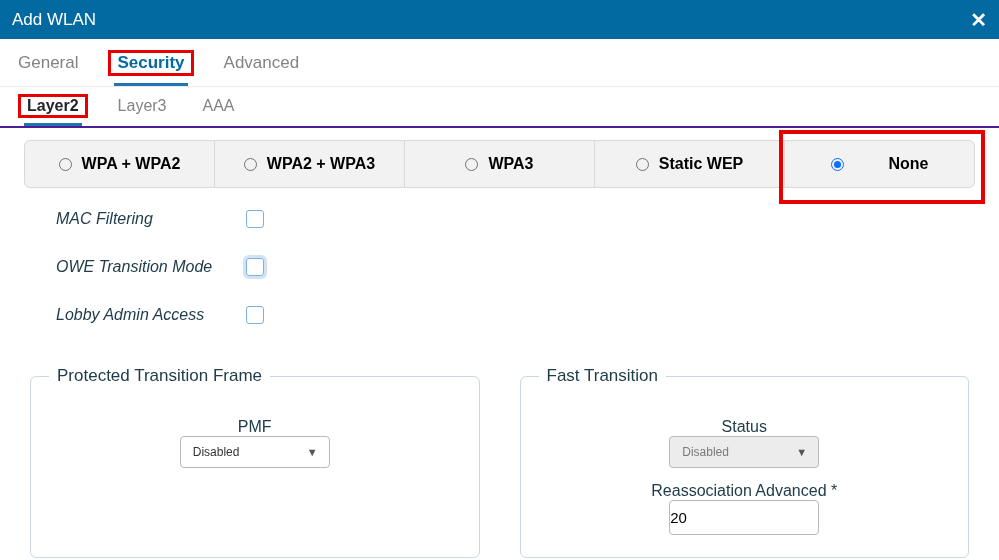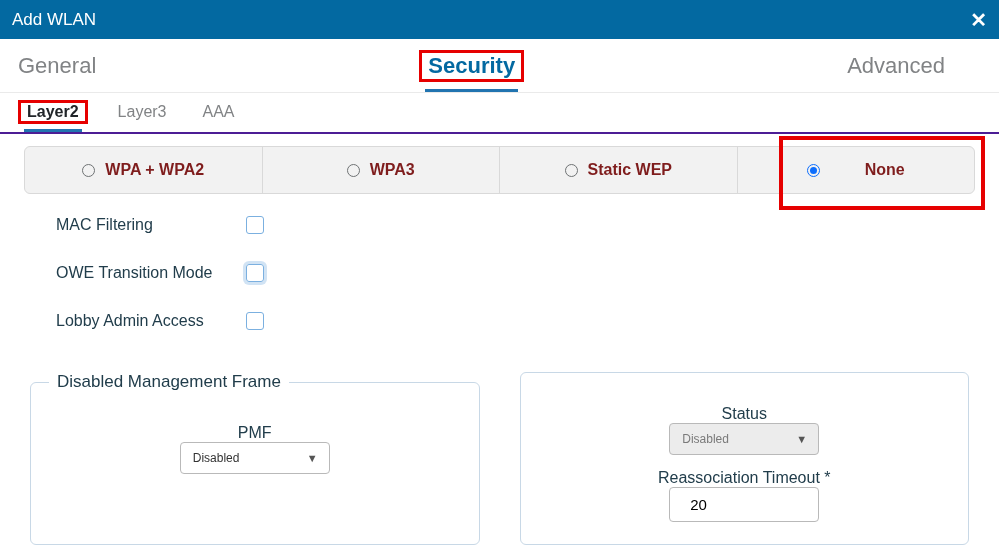--- a/index.html
+++ b/index.html
@@ -2,55 +2,55 @@
 <html><head>
 <meta charset="utf-8">
 <style>
 * { box-sizing: border-box; margin: 0; padding: 0; }
 body { font-family: -apple-system, "Helvetica Neue", Arial, sans-serif; width: 999px; height: 560px; background: #fff; color: #39393b; font-size: 16px; }
 
 .modal-header { background: #0369a1; color: #fff; height: 39px; display: flex; align-items: center; padding: 0 12px; font-size: 17px; }
 .modal-header .title { flex: 1; }
 .close-x { font-size: 20px; font-weight: bold; cursor: pointer; }
 
-.tabs { display: flex; padding: 14px 18px 0 18px; border-bottom: 1px solid #eaeaea; font-size: 22px; color: #818385; justify-content: space-between; }
+.tabs { display: flex; padding: 14px 18px 0 18px; border-bottom: 1px solid #eaeaea; font-size: 17px; color: #818385; }
 .tabs .tab { margin-right: 36px; padding-bottom: 10px; cursor: pointer; }
 .tabs .tab.active { color: #0369a1; font-weight: 600; border-bottom: 3px solid #2174b0; }
 
 .subtabs { display: flex; padding: 10px 24px 0 24px; border-bottom: 2px solid #4c1d95; font-size: 16px; color: #818385; }
 .subtabs .tab { margin-right: 36px; padding-bottom: 8px; cursor: pointer; }
 .subtabs .tab.active { color: #212529; font-weight: 600; border-bottom: 3px solid #2174b0; }
 
 .highlight-box { border: 3px solid #e60000; padding: 0 6px; display: inline-block; margin: -4px -6px; }
 
 .seg-wrap { padding: 12px 24px 0 24px; position: relative; }
 .seg { display: flex; background: #f2f2f2; border: 1px solid #d9d9d9; border-radius: 6px; overflow: hidden; }
-.seg .opt { flex: 1; display: flex; align-items: center; justify-content: center; padding: 14px 8px; border-right: 1px solid #d9d9d9; cursor: pointer; color: #7f1d1d; font-weight: 600; font-size: 16px; }
+.seg .opt { flex: 1; display: flex; align-items: center; justify-content: center; padding: 14px 8px; border-right: 1px solid #d9d9d9; cursor: pointer; color: #000000; font-weight: 600; font-size: 16px; }
 .seg .opt:last-child { border-right: none; gap: 35px; }
 .radio-icon { width: 13px; height: 13px; border: 1.5px solid #6f7274; border-radius: 50%; margin-right: 10px; display: inline-block; position: relative; }
 .radio-icon.checked { border-color: #0d6efd; }
 .radio-icon.checked::after { content:''; position:absolute; top:2px; left:2px; width:7px; height:7px; border-radius:50%; background:#0d6efd; }
 .seg-highlight { position:absolute; border:4px solid #e60000; top:2px; right:14px; width:206px; height:74px; pointer-events:none; }
 
 .checks { padding: 22px 40px 12px 56px; color:#213d4b; font-size:16px; }
-.check-row { display:flex; margin-bottom: 30px; }
+.check-row { display:flex; margin-bottom: 30px; font-style: italic; }
 .check-row label { width: 190px; }
 .chk { width:18px; height:18px; border:1px solid #7bb0e0; border-radius:3px; display:inline-block; cursor:pointer; }
 .chk.glow { box-shadow: 0 0 0 3px rgba(123,176,224,0.35); }
 
 .fieldsets { display:flex; gap:40px; padding: 0 30px; }
 fieldset { border:1px solid #c8d8e6; border-radius:6px; padding: 18px 18px 22px 18px; color:#213d4b; position:relative; flex:1; }
 fieldset legend { padding: 0 8px; font-size:17px; }
 .fs-row { display:flex; align-items:center; margin: 14px 0 0 0; flex-direction: column; }
 .fs-row label { flex:1; }
 .select-look { appearance:none; -webkit-appearance:none; border:1px solid #b9b9b9; border-radius:4px; padding:8px 34px 8px 12px; font-size:12px; color:#333; background:#fff; width:150px; position:relative; }
 .select-wrap { position:relative; display:inline-block; }
 .select-wrap .caret { position:absolute; right:12px; top:50%; transform:translateY(-50%); pointer-events:none; font-size:11px; color:#555; }
 .select-disabled .select-look { background:#ececec; color:#7a7a7a; }
-.text-input { border:1px solid #b9b9b9; border-radius:4px; padding:8px 20px; font-size:15px; width:150px; }
+.text-input { border:1px solid #b9b9b9; border-radius:4px; padding:8px 0; font-size:15px; width:150px; }
 </style>
 </head>
 <body>
 
 <div class="modal-header">
   <span class="title">Add WLAN</span>
   <span class="close-x">✕</span>
 </div>
 
 <div class="tabs">
@@ -63,20 +63,24 @@
   <div class="tab active"><span class="highlight-box">Layer2</span></div>
   <div class="tab">Layer3</div>
   <div class="tab">AAA</div>
 </div>
 
 <div class="seg-wrap">
   <div class="seg">
     <div class="opt">
         <span class="radio-icon"></span>
         <span>WPA + WPA2</span>
+      </div>
+    <div class="opt">
+        <span class="radio-icon"></span>
+        <span>WPA2 + WPA3</span>
       </div>
     <div class="opt">
         <span class="radio-icon"></span>
         <span>WPA3</span>
       </div>
     <div class="opt">
         <span class="radio-icon"></span>
         <span>Static WEP</span>
       </div>
     <div class="opt">
@@ -97,36 +101,37 @@
     <span class="chk glow"></span>
   </div>
   <div class="check-row">
     <label>Lobby Admin Access</label>
     <span class="chk"></span>
   </div>
 </div>
 
 <div class="fieldsets">
   <fieldset>
-    <legend>Disabled Management Frame</legend>
+    <legend>Protected Transition Frame</legend>
     <div class="fs-row">
       <label>PMF</label>
       <span class="select-wrap">
         <input class="select-look" readonly="" value="Disabled" style="">
         <span class="caret">▼</span>
       </span>
     </div>
   </fieldset>
 
   <fieldset>
+    <legend>Fast Transition</legend>
     <div class="fs-row">
       <label>Status</label>
       <span class="select-wrap select-disabled">
         <input class="select-look" readonly="" value="Disabled" style="">
         <span class="caret">▼</span>
       </span>
     </div>
     <div class="fs-row">
-      <label>Reassociation Timeout *</label>
+      <label>Reassociation Advanced *</label>
       <input class="text-input" value="20" style="">
     </div>
   </fieldset>
 </div>
 
 </body></html>

